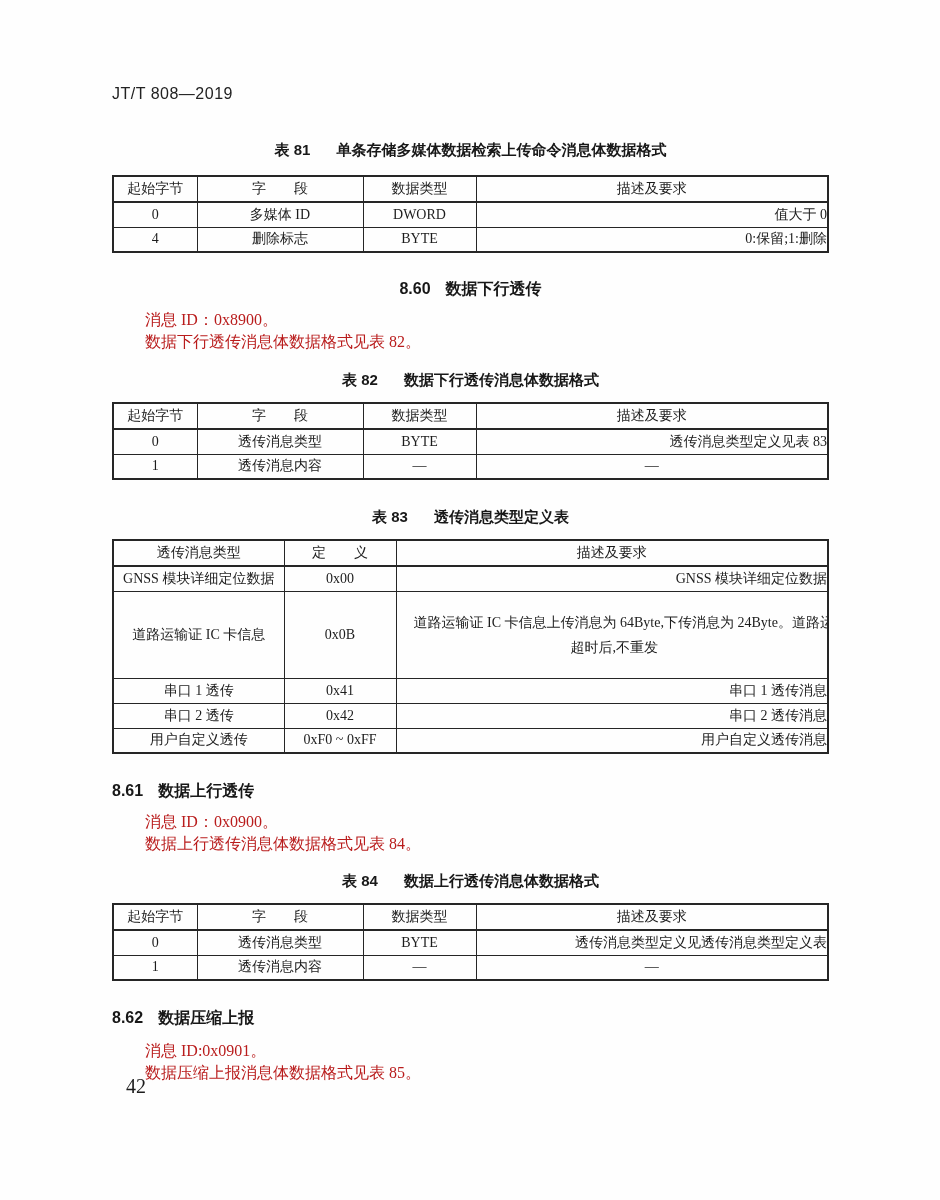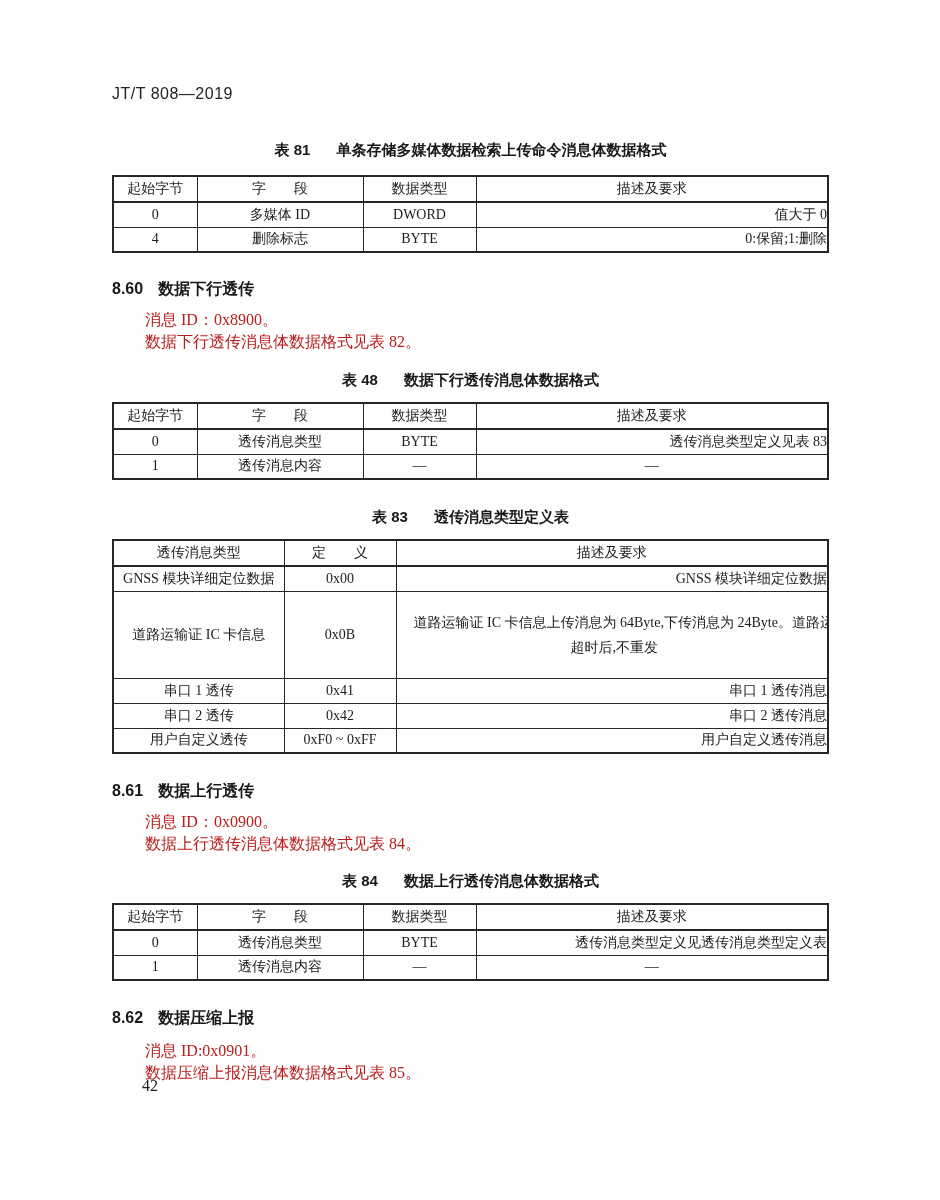--- a/index.html
+++ b/index.html
@@ -43,21 +43,21 @@
   .sec-title { margin-left: 15px; }
 
   .para {
     font-size: 16px;
     line-height: 22px;
     padding-left: 33px;
     color: #b91c1c;
   }
   .mt36 { margin-top: 36px; }
   .mt27 { margin-top: 27px; }
-  .mt26 { margin-top: 26px; }
+  .mt26 { margin-top: 26px; text-align: center; }
   .mt17 { margin-top: 17px; }
   .mt16 { margin-top: 16px; }
   .mt15 { margin-top: 15px; }
   .mt12 { margin-top: 12px; }
   .mt10 { margin-top: 10px; }
 
   table.t {
     border-collapse: collapse;
     table-layout: fixed;
     width: 717px;
@@ -88,23 +88,23 @@
     padding: 4px 12px 4px 5px;
     white-space: normal;
   }
   td.multi-desc p {
     margin: 0;
     text-indent: 12px;
     line-height: 25px;
   }
   .page-number {
     position: absolute;
-    left: 142px;
+    left: 126px;
     top: 1076px;
-    font-size: 16px;
+    font-size: 20px;
     line-height: 20px;
   }
 </style>
 </head>
 <body>
 
 <div class="page">
 
   <div class="doc-header">JT/T 808—2019</div>
 
@@ -144,21 +144,21 @@
       </tbody>
     </table>
 
     <div class="sec-heading mt26">
       <span>8.60</span><span class="sec-title">数据下行透传</span>
     </div>
     <p class="para mt10">消息 ID：0x8900。</p>
     <p class="para">数据下行透传消息体数据格式见表 82。</p>
 
     <div class="caption mt17">
-      <span>表 48</span><span class="cap-text">数据下行透传消息体数据格式</span>
+      <span>表 82</span><span class="cap-text">数据下行透传消息体数据格式</span>
     </div>
     <table class="t mt12">
       <colgroup>
           <col style="width:84px">
           <col style="width:166px">
           <col style="width:113px">
           <col>
         </colgroup>
       <thead>
         <tr>

